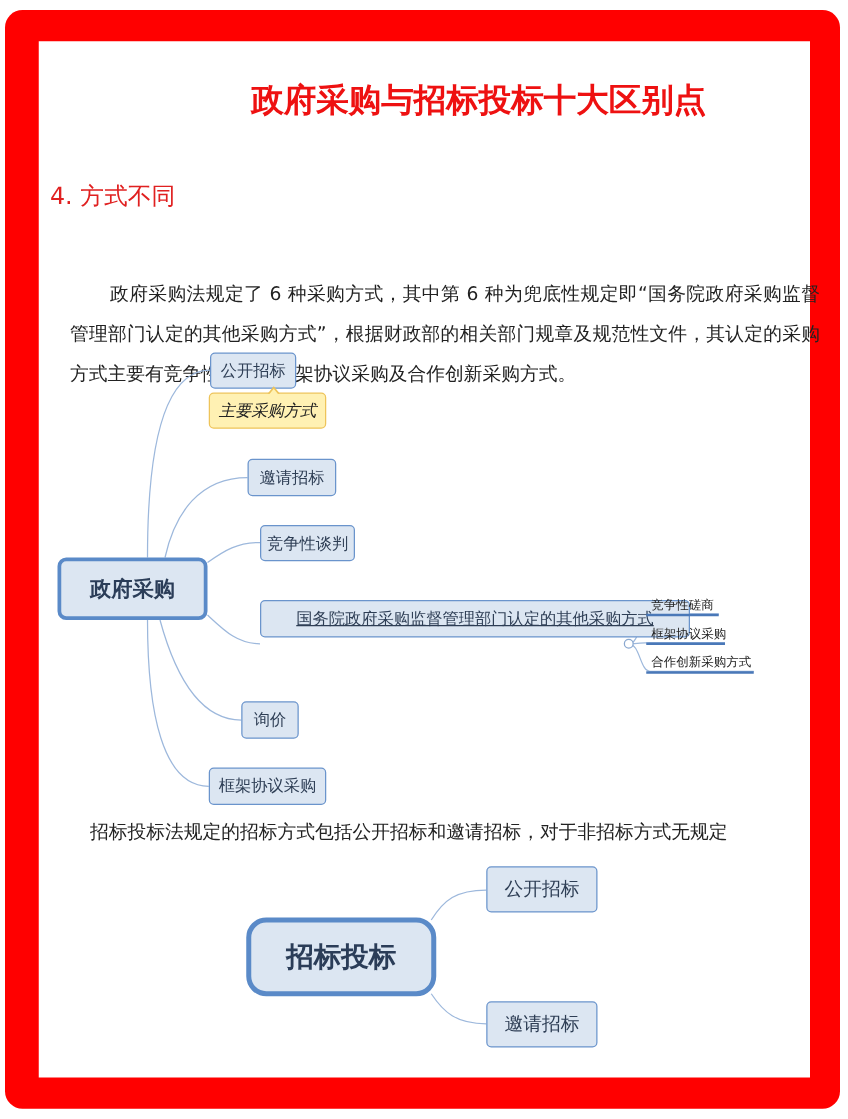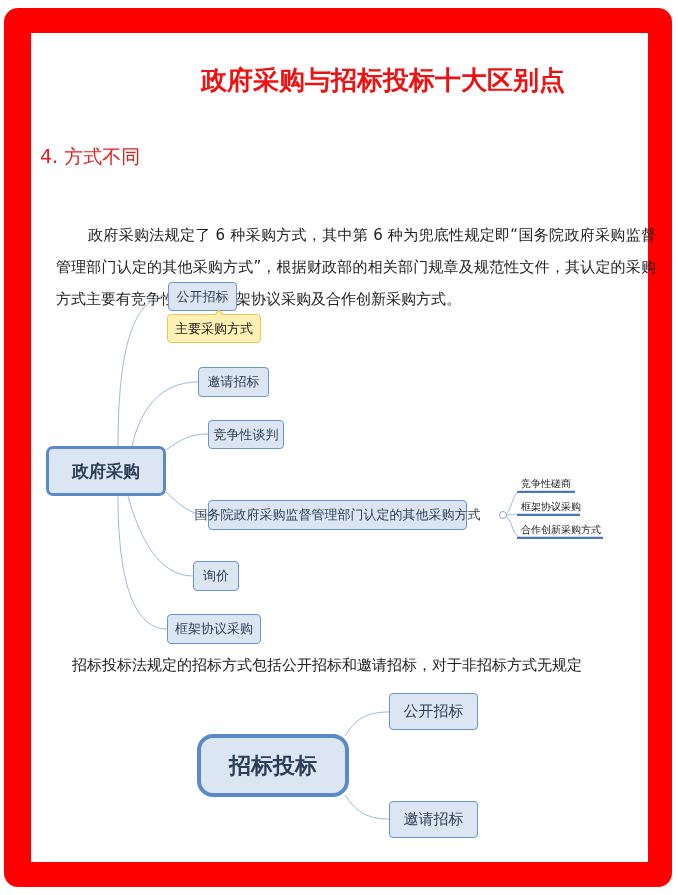--- a/index.html
+++ b/index.html
@@ -111,20 +111,21 @@
       box-sizing: border-box;
       background: #fff1b3;
       border: 1.5px solid #eec45a;
       border-radius: 4px;
       color: #222;
       display: flex;
       align-items: center;
       justify-content: center;
       font-size: 13px;
       white-space: nowrap;
+      font-style: italic;
     }
     .callout::before {
       content: "";
       position: absolute;
       top: -6px;
       left: 46px;
       width: 0;
       height: 0;
       border-left: 5px solid transparent;
       border-right: 5px solid transparent;
@@ -194,21 +195,21 @@
 
 <div class="node root" style="left:46px; top:446px; width:120px; height:50px;">政府采购</div>
 
 <div class="node" style="left:168px; top:282px; width:69px; height:29px;">公开招标</div>
 <div class="callout" style="left:167px; top:314px; width:94px; height:29px;">主要采购方式</div>
 
 <div class="node" style="left:198px; top:367px; width:71px; height:30px;">邀请招标</div>
 
 <div class="node" style="left:208px; top:420px; width:76px; height:29px;">竞争性谈判</div>
 
-<div class="node" style="left:208px; top:500px; width:259px; height:30px;">国务院政府采购监督管理部门认定的其他采购方式</div>
+<div class="node" style="left:208px; top:480px; width:344px; height:30px;text-decoration:underline;">国务院政府采购监督管理部门认定的其他采购方式</div>
 <div class="collapse-dot" style="left:499px; top:511px;"></div>
 
 <div class="leaf" style="left:521px; top:477px;">竞争性磋商</div>
 <div class="leaf-underline" style="left:517px; top:491px; width:58px;"></div>
 
 <div class="leaf" style="left:521px; top:500px;">框架协议采购</div>
 <div class="leaf-underline" style="left:517px; top:514px; width:63px;"></div>
 
 <div class="leaf" style="left:521px; top:523px;">合作创新采购方式</div>
 <div class="leaf-underline" style="left:517px; top:537px; width:86px;"></div>

